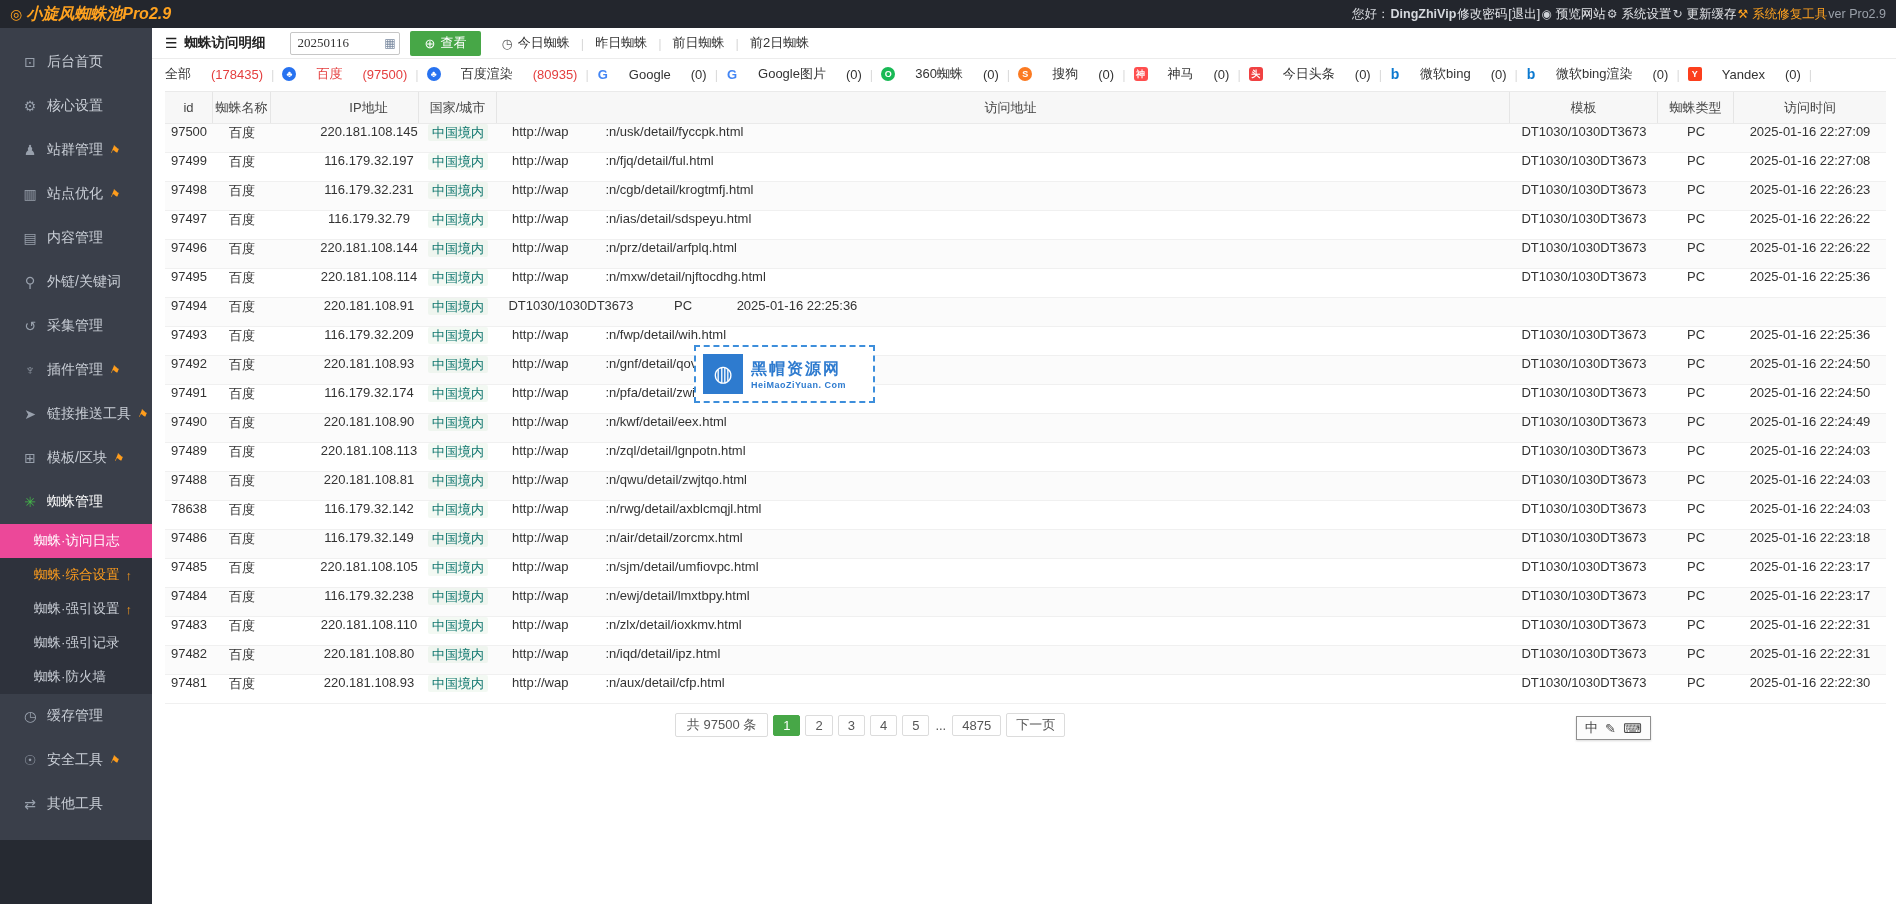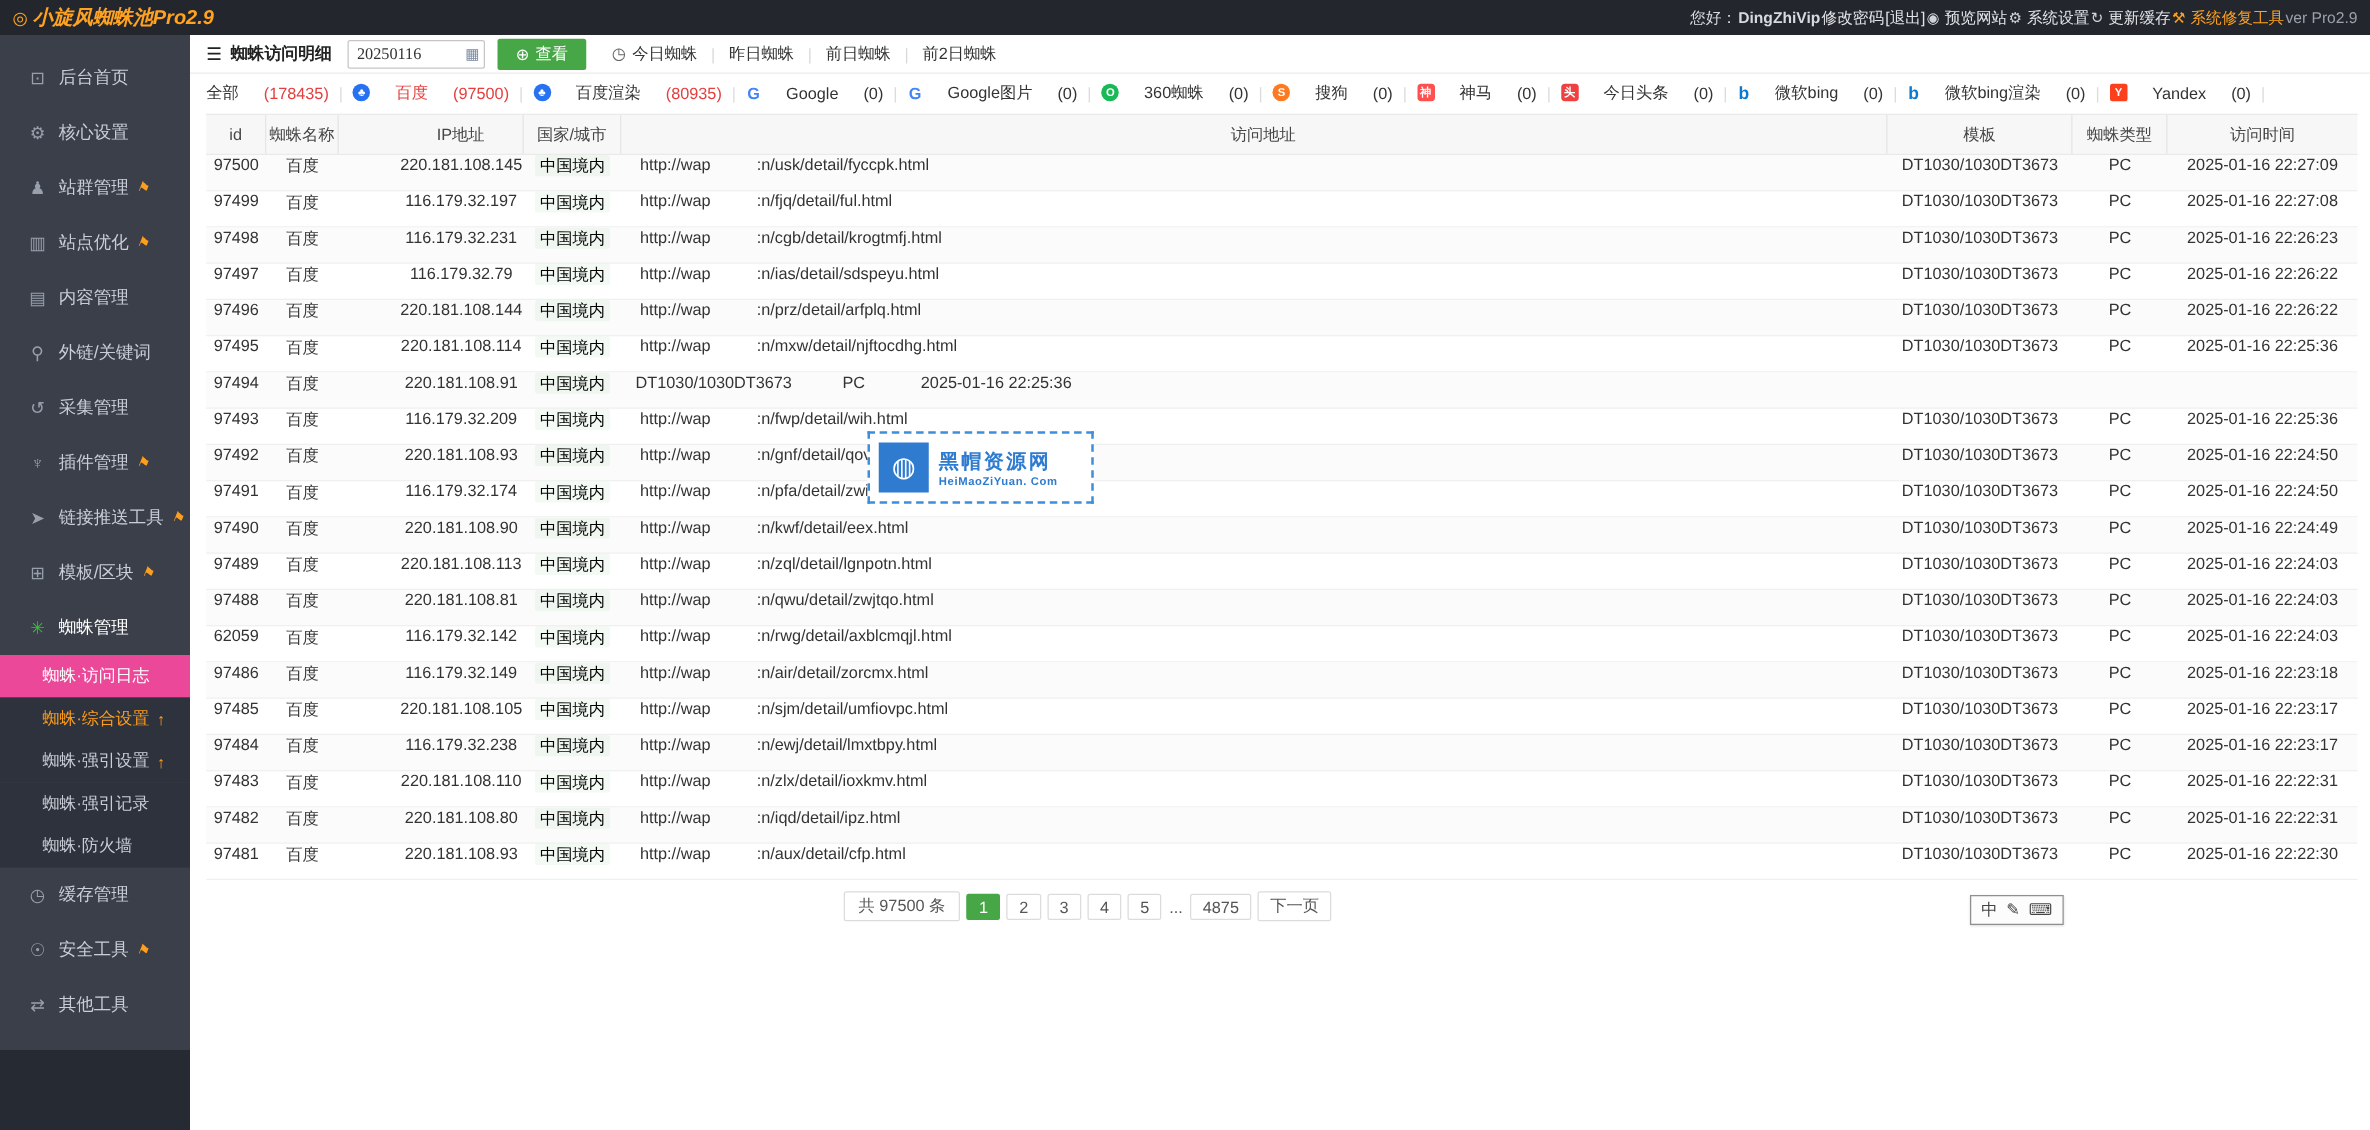--- a/index.html
+++ b/index.html
@@ -40,21 +40,21 @@
   .up-arrow { color:#ff9d1c; margin-left:6px; font-weight:bold; font-size:13px; }
   .sb-filler { flex:1; background:#262a32; margin-top:14px; }
 
   
   .main { position:absolute; left:152px; top:28px; width:1744px; height:876px;
     background:#fff; }
 
   .toolbar { height:31px; display:flex; align-items:center; padding-left:13px;
     border-bottom:1px solid #ececec; }
   .list-icon { font-size:14px; color:#222; margin-right:7px; }
-  .tb-title { font-size:13.5px; font-weight:bold; color:#222; margin-right:12px; }
+  .tb-title { font-size:13.5px; font-weight:bold; color:#222; margin-right:24px; }
   .date-wrap { position:relative; }
   .date-input { width:110px; height:23px; border:1px solid #c6c6c6; border-radius:2px;
     padding:0 20px 0 7px; font-size:13px; color:#333;
     font-family:Liberation Serif, serif; }
   .cal-icon { position:absolute; right:4px; top:4px; font-size:12px; color:#7a8aa0;
     cursor:pointer; }
   .view-btn { margin-left:10px; height:25px; background:#47a747; color:#fff;
     border:none; border-radius:2px; padding:0 15px; font-size:13px; cursor:pointer;
     display:flex; align-items:center; gap:5px;
     font-family:"Liberation Sans",sans-serif; }
@@ -97,21 +97,21 @@
   .row { height:29px; border-bottom:1px solid #f0f0f0; }
   .row:nth-child(odd) { background:#fbfbfb; }
   .c-id { width:48px; }
   .c-spider { width:58px; }
   .c-ip { width:100px;margin-left:48px; }
   .c-region { width:78px; }
   .c-url { flex:1; text-align:left; padding-left:15px; }
   .c-template { width:148px; }
   .c-type { width:76px; }
   .c-time { width:152px; }
-  .region-badge { color:#000000; background:rgba(79,176,82,0.07);
+  .region-badge { color:#0f766e; background:rgba(79,176,82,0.07);
     padding:1px 4px; border-radius:2px;margin-top:34px; }
   .url-mask { display:inline-block; width:37px; }
 
   
   .pagewrap { width:1392px; display:flex; justify-content:center;
     align-items:center; gap:5px; margin-top:9px; font-size:13px; color:#555;padding-left:44px; }
   .pg-box { border:1px solid #dcdcdc; border-radius:2px; background:#fff;
     padding:2px 9px; cursor:pointer; }
   .pg-total { padding:2px 11px; cursor:default; }
   .pg-active { background:#47a747; border-color:#47a747; color:#fff; }
@@ -493,21 +493,21 @@
           <div class="td c-id">97488</div>
           <div class="td c-spider">百度</div>
           <div class="td c-ip">220.181.108.81</div>
           <div class="td c-region"><span class="region-badge">中国境内</span></div>
           <div class="td c-url"><span>http://wap</span><span class="url-mask"></span><span>:n/qwu/detail/zwjtqo.html</span></div>
           <div class="td c-template">DT1030/1030DT3673</div>
           <div class="td c-type">PC</div>
           <div class="td c-time">2025-01-16 22:24:03</div>
         </div>
         <div class="tr row">
-          <div class="td c-id">62059</div>
+          <div class="td c-id">78638</div>
           <div class="td c-spider">百度</div>
           <div class="td c-ip">116.179.32.142</div>
           <div class="td c-region"><span class="region-badge">中国境内</span></div>
           <div class="td c-url"><span>http://wap</span><span class="url-mask"></span><span>:n/rwg/detail/axblcmqjl.html</span></div>
           <div class="td c-template">DT1030/1030DT3673</div>
           <div class="td c-type">PC</div>
           <div class="td c-time">2025-01-16 22:24:03</div>
         </div>
         <div class="tr row">
           <div class="td c-id">97486</div>

